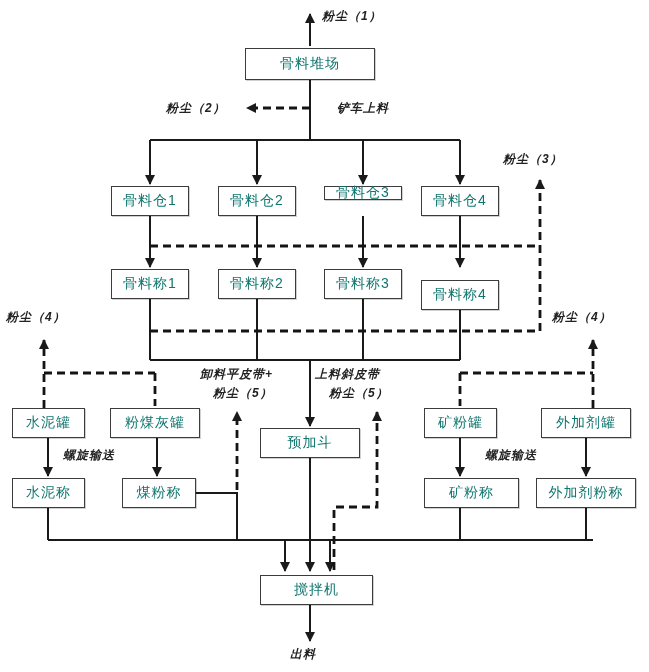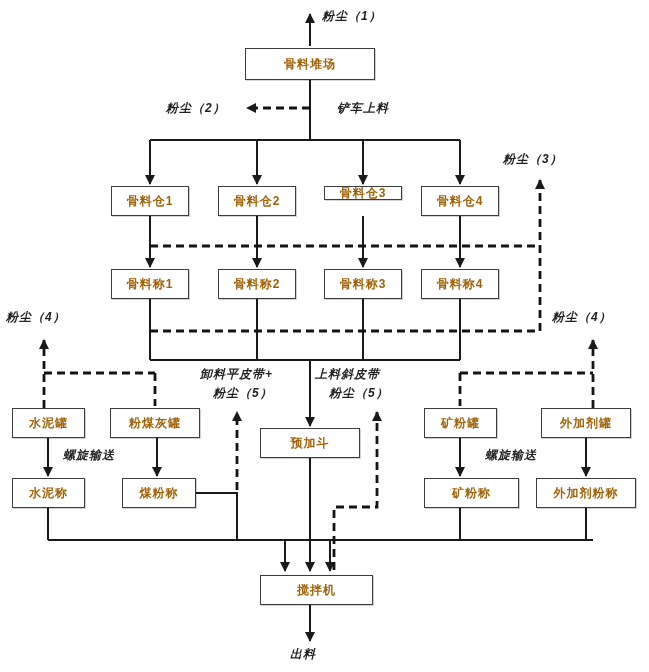--- a/index.html
+++ b/index.html
@@ -4,22 +4,22 @@
 <style>
   * { margin:0; padding:0; box-sizing:border-box; }
   html,body { background:#fff; }
   body { font-family:"Liberation Sans","DejaVu Sans",sans-serif; }
   .canvas { position:relative; width:649px; height:672px; background:#fff; overflow:hidden; }
   .wires { position:absolute; left:0; top:0; width:649px; height:672px; }
   .solid { stroke:#1a1a1a; stroke-width:2; fill:none; }
   .dashed { stroke:#141414; stroke-width:2.8; fill:none; stroke-dasharray:8 5; }
   .node {
     position:absolute; display:flex; align-items:center; justify-content:center;
-    border:1.6px solid #3c3c3c; background:#fff; color:#a16207;
-    font-size:12px; font-weight:700; letter-spacing:1px; white-space:nowrap;
+    border:1.6px solid #3c3c3c; background:#fff; color:#0f766e;
+    font-size:14px; font-weight:400; letter-spacing:1px; white-space:nowrap;
     box-shadow:1px 1px 0 rgba(0,0,0,.18);
   }
   .lbl {
     position:absolute; color:#222; font-size:12px; font-weight:600;
     letter-spacing:1px; white-space:nowrap;font-style:italic;
   }
 </style>
 </head>
 <body>
 
@@ -80,21 +80,21 @@
   <div class="node" style="left:245px; top:48px;  width:130px; height:32px;">骨料堆场</div>
 
   <div class="node" style="left:111px; top:186px; width:78px; height:30px;">骨料仓1</div>
   <div class="node" style="left:218px; top:186px; width:78px; height:30px;">骨料仓2</div>
   <div class="node" style="left:324px; top:186px; width:78px; height:14px;">骨料仓3</div>
   <div class="node" style="left:421px; top:186px; width:78px; height:30px;">骨料仓4</div>
 
   <div class="node" style="left:111px; top:269px; width:78px; height:30px;">骨料称1</div>
   <div class="node" style="left:218px; top:269px; width:78px; height:30px;">骨料称2</div>
   <div class="node" style="left:324px; top:269px; width:78px; height:30px;">骨料称3</div>
-  <div class="node" style="left:421px; top:269px; width:78px; height:30px;">骨料称4</div>
+  <div class="node" style="left:421px; top:280px; width:78px; height:30px;">骨料称4</div>
 
   <div class="node" style="left:12px;  top:408px; width:73px; height:30px;">水泥罐</div>
   <div class="node" style="left:110px; top:408px; width:90px; height:30px;">粉煤灰罐</div>
   <div class="node" style="left:12px;  top:478px; width:73px; height:30px;">水泥称</div>
   <div class="node" style="left:122px; top:478px; width:74px; height:30px;">煤粉称</div>
 
   <div class="node" style="left:424px; top:408px; width:73px; height:30px;">矿粉罐</div>
 
   <div class="node" style="left:260px; top:428px; width:100px; height:30px;">预加斗</div>
   <div class="node" style="left:541px; top:408px; width:90px; height:30px;">外加剂罐</div>

